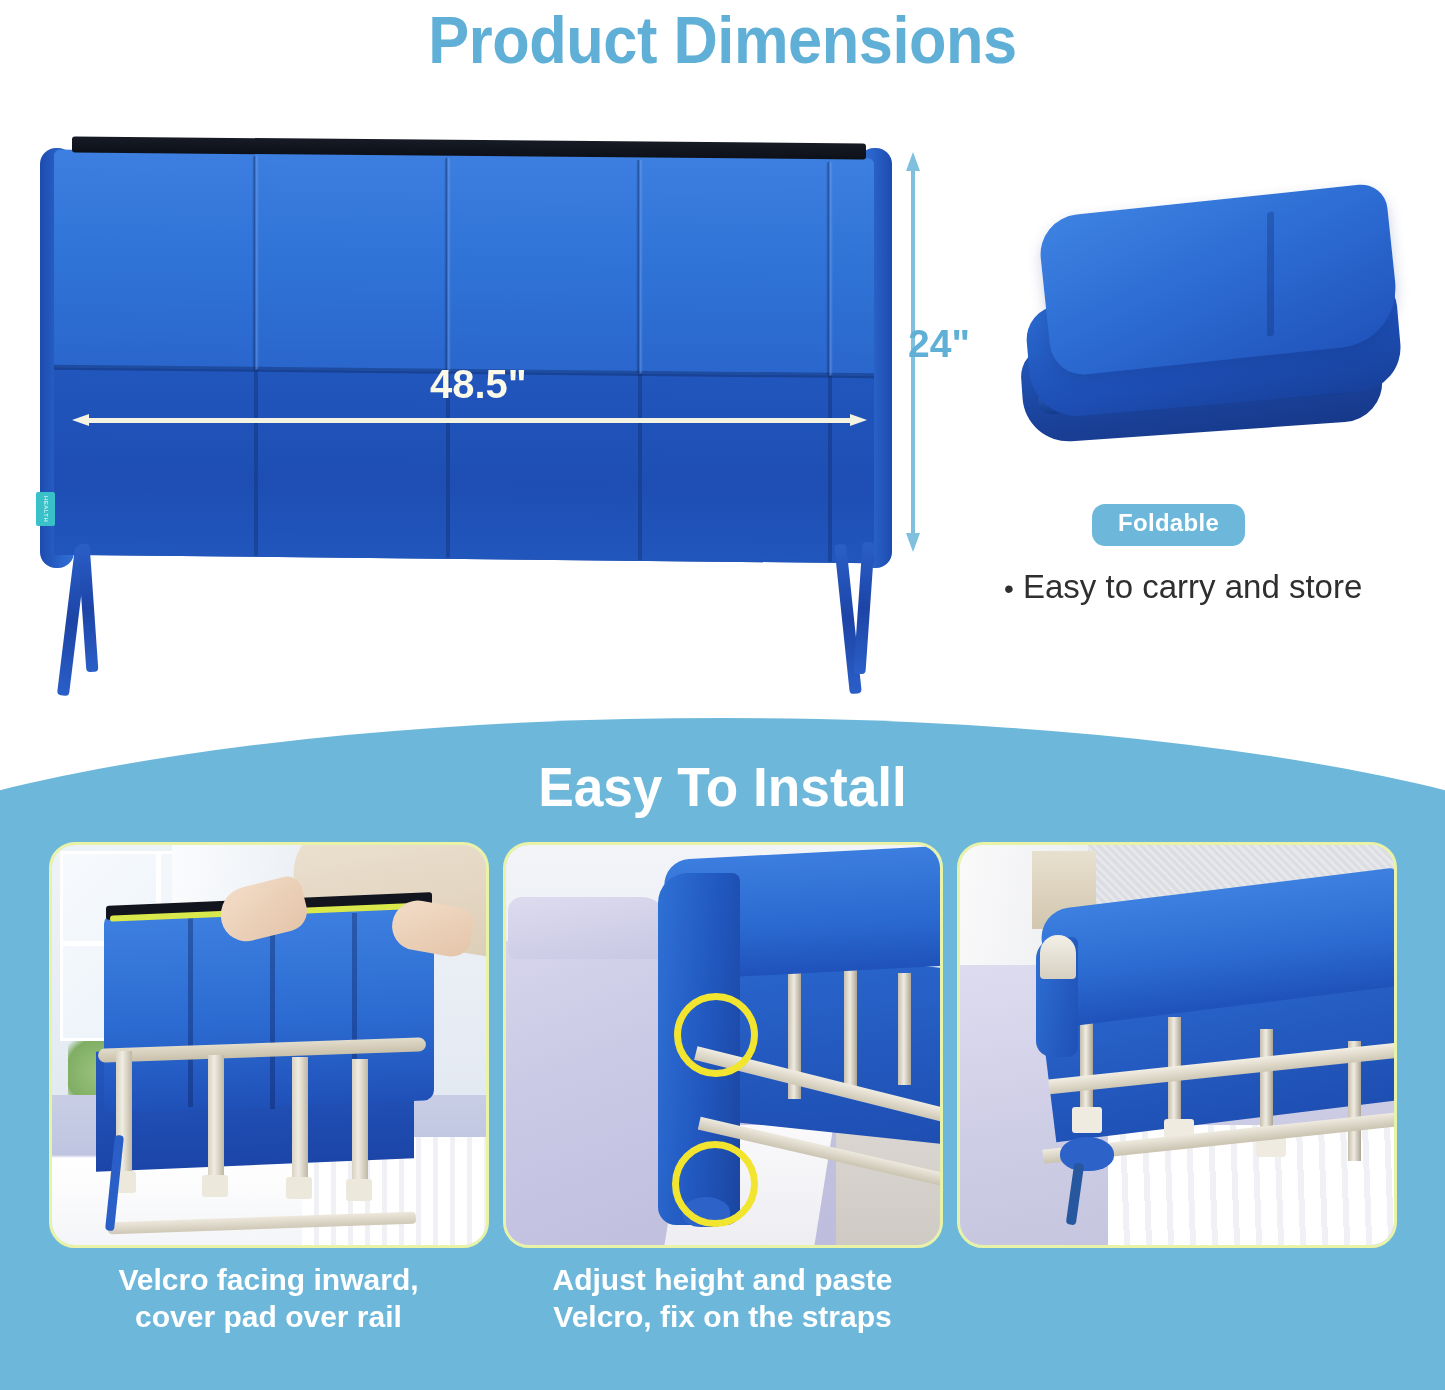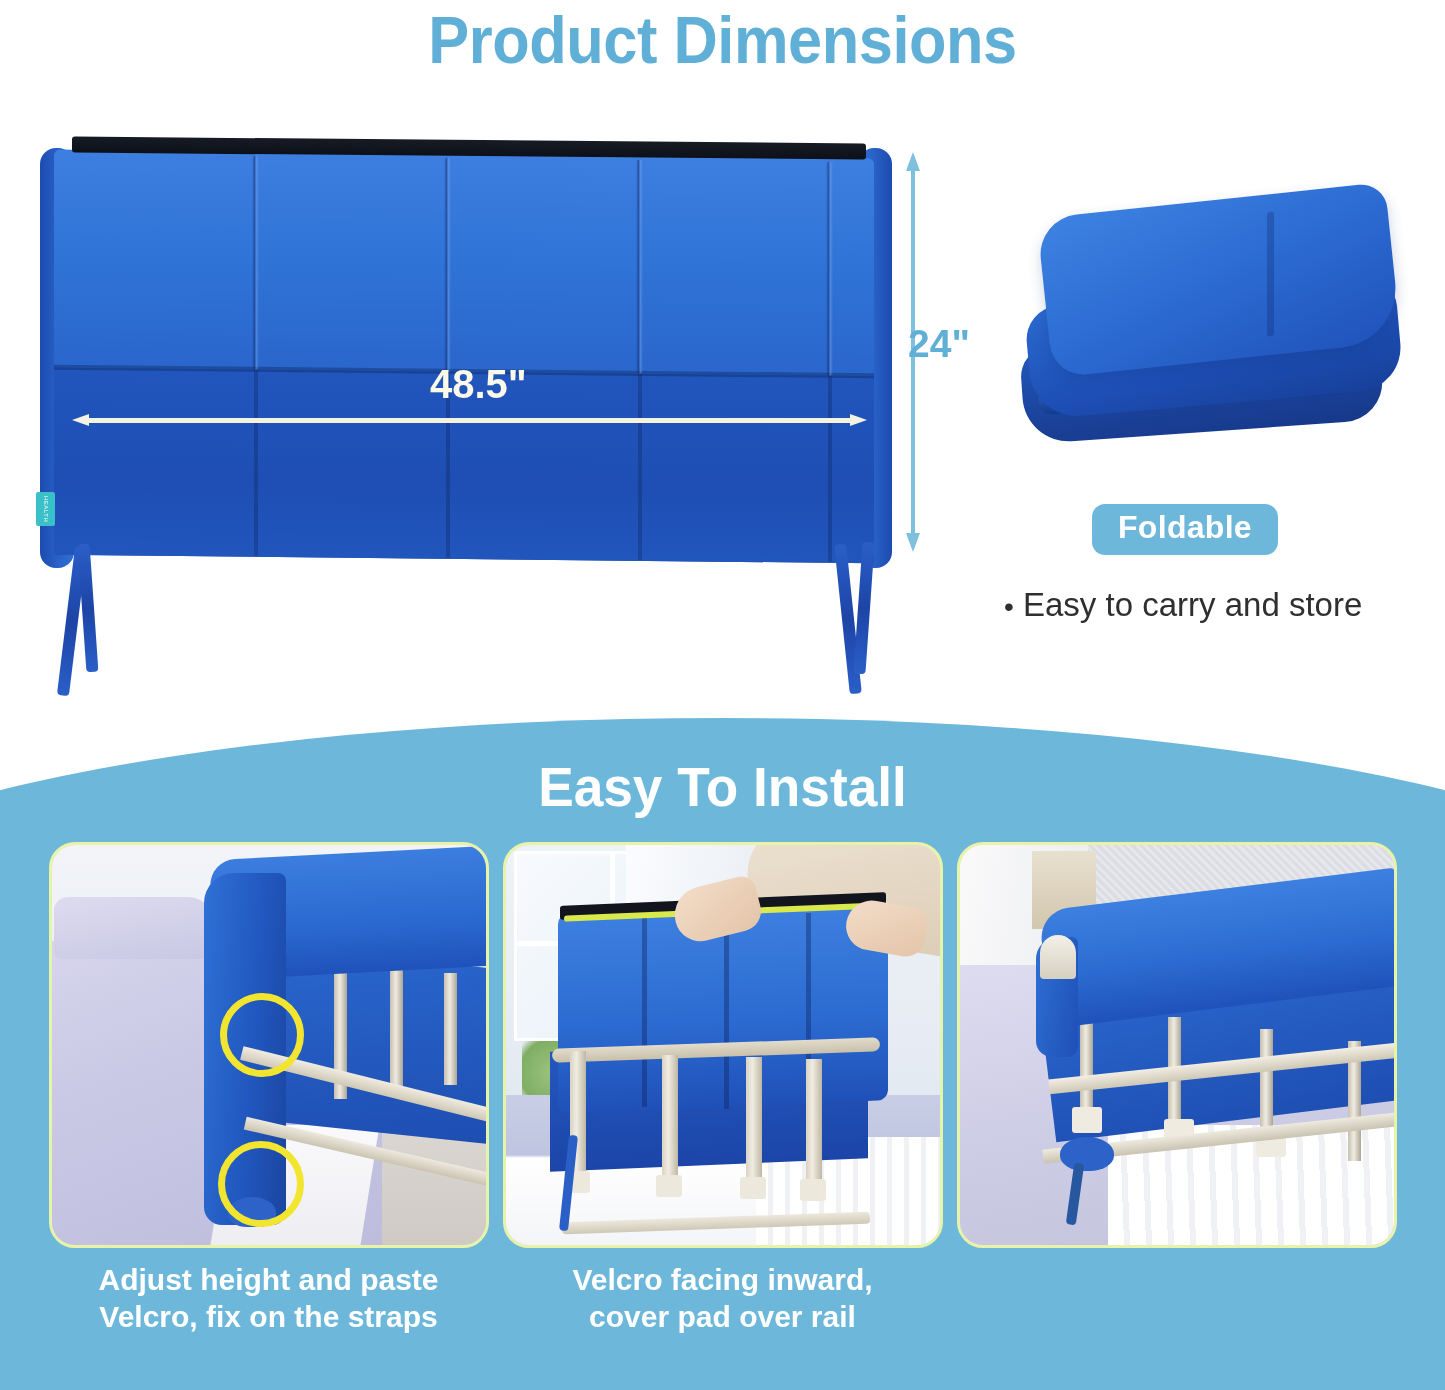--- a/index.html
+++ b/index.html
@@ -245,27 +245,27 @@
   }
 
   
   .foldable-badge {
     position: absolute;
     left: 1092px; top: 504px;
     padding: 5px 26px 9px 26px;
     background: #6DB8DA;
     border-radius: 13px;
     color: #ffffff;
-    font-size: 32px;
+    font-size: 24px;
     font-weight: bold;
     letter-spacing: 0.3px;
   }
   .foldable-bullet {
     position: absolute;
-    left: 1004px; top: 586px;
+    left: 1004px; top: 568px;
     font-size: 33px;
     color: #2F2F2F;
     white-space: nowrap;
   }
   .foldable-bullet .dot { font-size: 28px; }
 
   
   .bottom-section {
     position: absolute;
     left: 0; top: 718px;
@@ -497,45 +497,20 @@
 
 <div class="bottom-section">
   <div class="bottom-bg"></div>
 
   <div class="install-title">Easy To Install</div>
 
   <div class="cards">
 
     <div class="card">
       <div class="card-photo">
-        <div class="p2-wall"></div>
-        <div class="p2-floor"></div>
-        <div class="p2-bed"></div>
-        <div class="p2-pillow"></div>
-        <div class="p2-skirt"></div>
-        <div class="p2-panel"></div>
-        <div class="p2-railcap"></div>
-        <div class="p2-vpost" style="left:200px; top:60px;  height:300px;"></div>
-        <div class="p2-vpost" style="left:282px; top:104px; height:150px;"></div>
-        <div class="p2-vpost" style="left:338px; top:116px; height:132px;"></div>
-        <div class="p2-vpost" style="left:392px; top:128px; height:112px;"></div>
-        <div class="p2-cover"></div>
-        <div class="p2-drape"></div>
-        <div class="p2-frame"></div>
-        <div class="p2-frame2"></div>
-        <div class="p2-bow"></div>
-        <div class="p2-circle" style="left:168px; top:148px; width:84px; height:84px;"></div>
-        <div class="p2-circle" style="left:166px; top:296px; width:86px; height:86px;"></div>
-      </div>
-      <div class="card-caption">Adjust height and paste
-Velcro, fix on the straps</div>
-    </div>
-
-    <div class="card">
-      <div class="card-photo">
         <div class="p1-wall"></div>
         <div class="p1-window"></div>
         <div class="p1-winbar" style="left:104px; top:6px; width:5px; height:190px;"></div>
         <div class="p1-winbar" style="left:8px; top:96px; width:200px; height:5px;"></div>
         <div class="p1-curtain"></div>
         <div class="p1-plant"></div>
         <div class="p1-bed"></div>
         <div class="p1-skirt"></div>
         <div class="p1-arm"></div>
         <div class="p1-pad-lower"></div>
@@ -558,20 +533,45 @@
         <div class="p1-foot" style="left:294px; top:334px;"></div>
         <div class="p1-railbase"></div>
         <div class="p1-tie"></div>
       </div>
       <div class="card-caption">Velcro facing inward,
 cover pad over rail</div>
     </div>
 
     <div class="card">
       <div class="card-photo">
+        <div class="p2-wall"></div>
+        <div class="p2-floor"></div>
+        <div class="p2-bed"></div>
+        <div class="p2-pillow"></div>
+        <div class="p2-skirt"></div>
+        <div class="p2-panel"></div>
+        <div class="p2-railcap"></div>
+        <div class="p2-vpost" style="left:200px; top:60px;  height:300px;"></div>
+        <div class="p2-vpost" style="left:282px; top:104px; height:150px;"></div>
+        <div class="p2-vpost" style="left:338px; top:116px; height:132px;"></div>
+        <div class="p2-vpost" style="left:392px; top:128px; height:112px;"></div>
+        <div class="p2-cover"></div>
+        <div class="p2-drape"></div>
+        <div class="p2-frame"></div>
+        <div class="p2-frame2"></div>
+        <div class="p2-bow"></div>
+        <div class="p2-circle" style="left:168px; top:148px; width:84px; height:84px;"></div>
+        <div class="p2-circle" style="left:166px; top:296px; width:86px; height:86px;"></div>
+      </div>
+      <div class="card-caption">Adjust height and paste
+Velcro, fix on the straps</div>
+    </div>
+
+    <div class="card">
+      <div class="card-photo">
         <div class="p3-wall"></div>
         <div class="p3-mesh"></div>
         <div class="p3-curtain"></div>
         <div class="p3-shelf"></div>
         <div class="p3-bed"></div>
         <div class="p3-skirt"></div>
         <div class="p3-panel"></div>
         <div class="p3-post" style="left:120px; top:160px;"></div>
         <div class="p3-post" style="left:208px; top:172px;"></div>
         <div class="p3-post" style="left:300px; top:184px;"></div>

